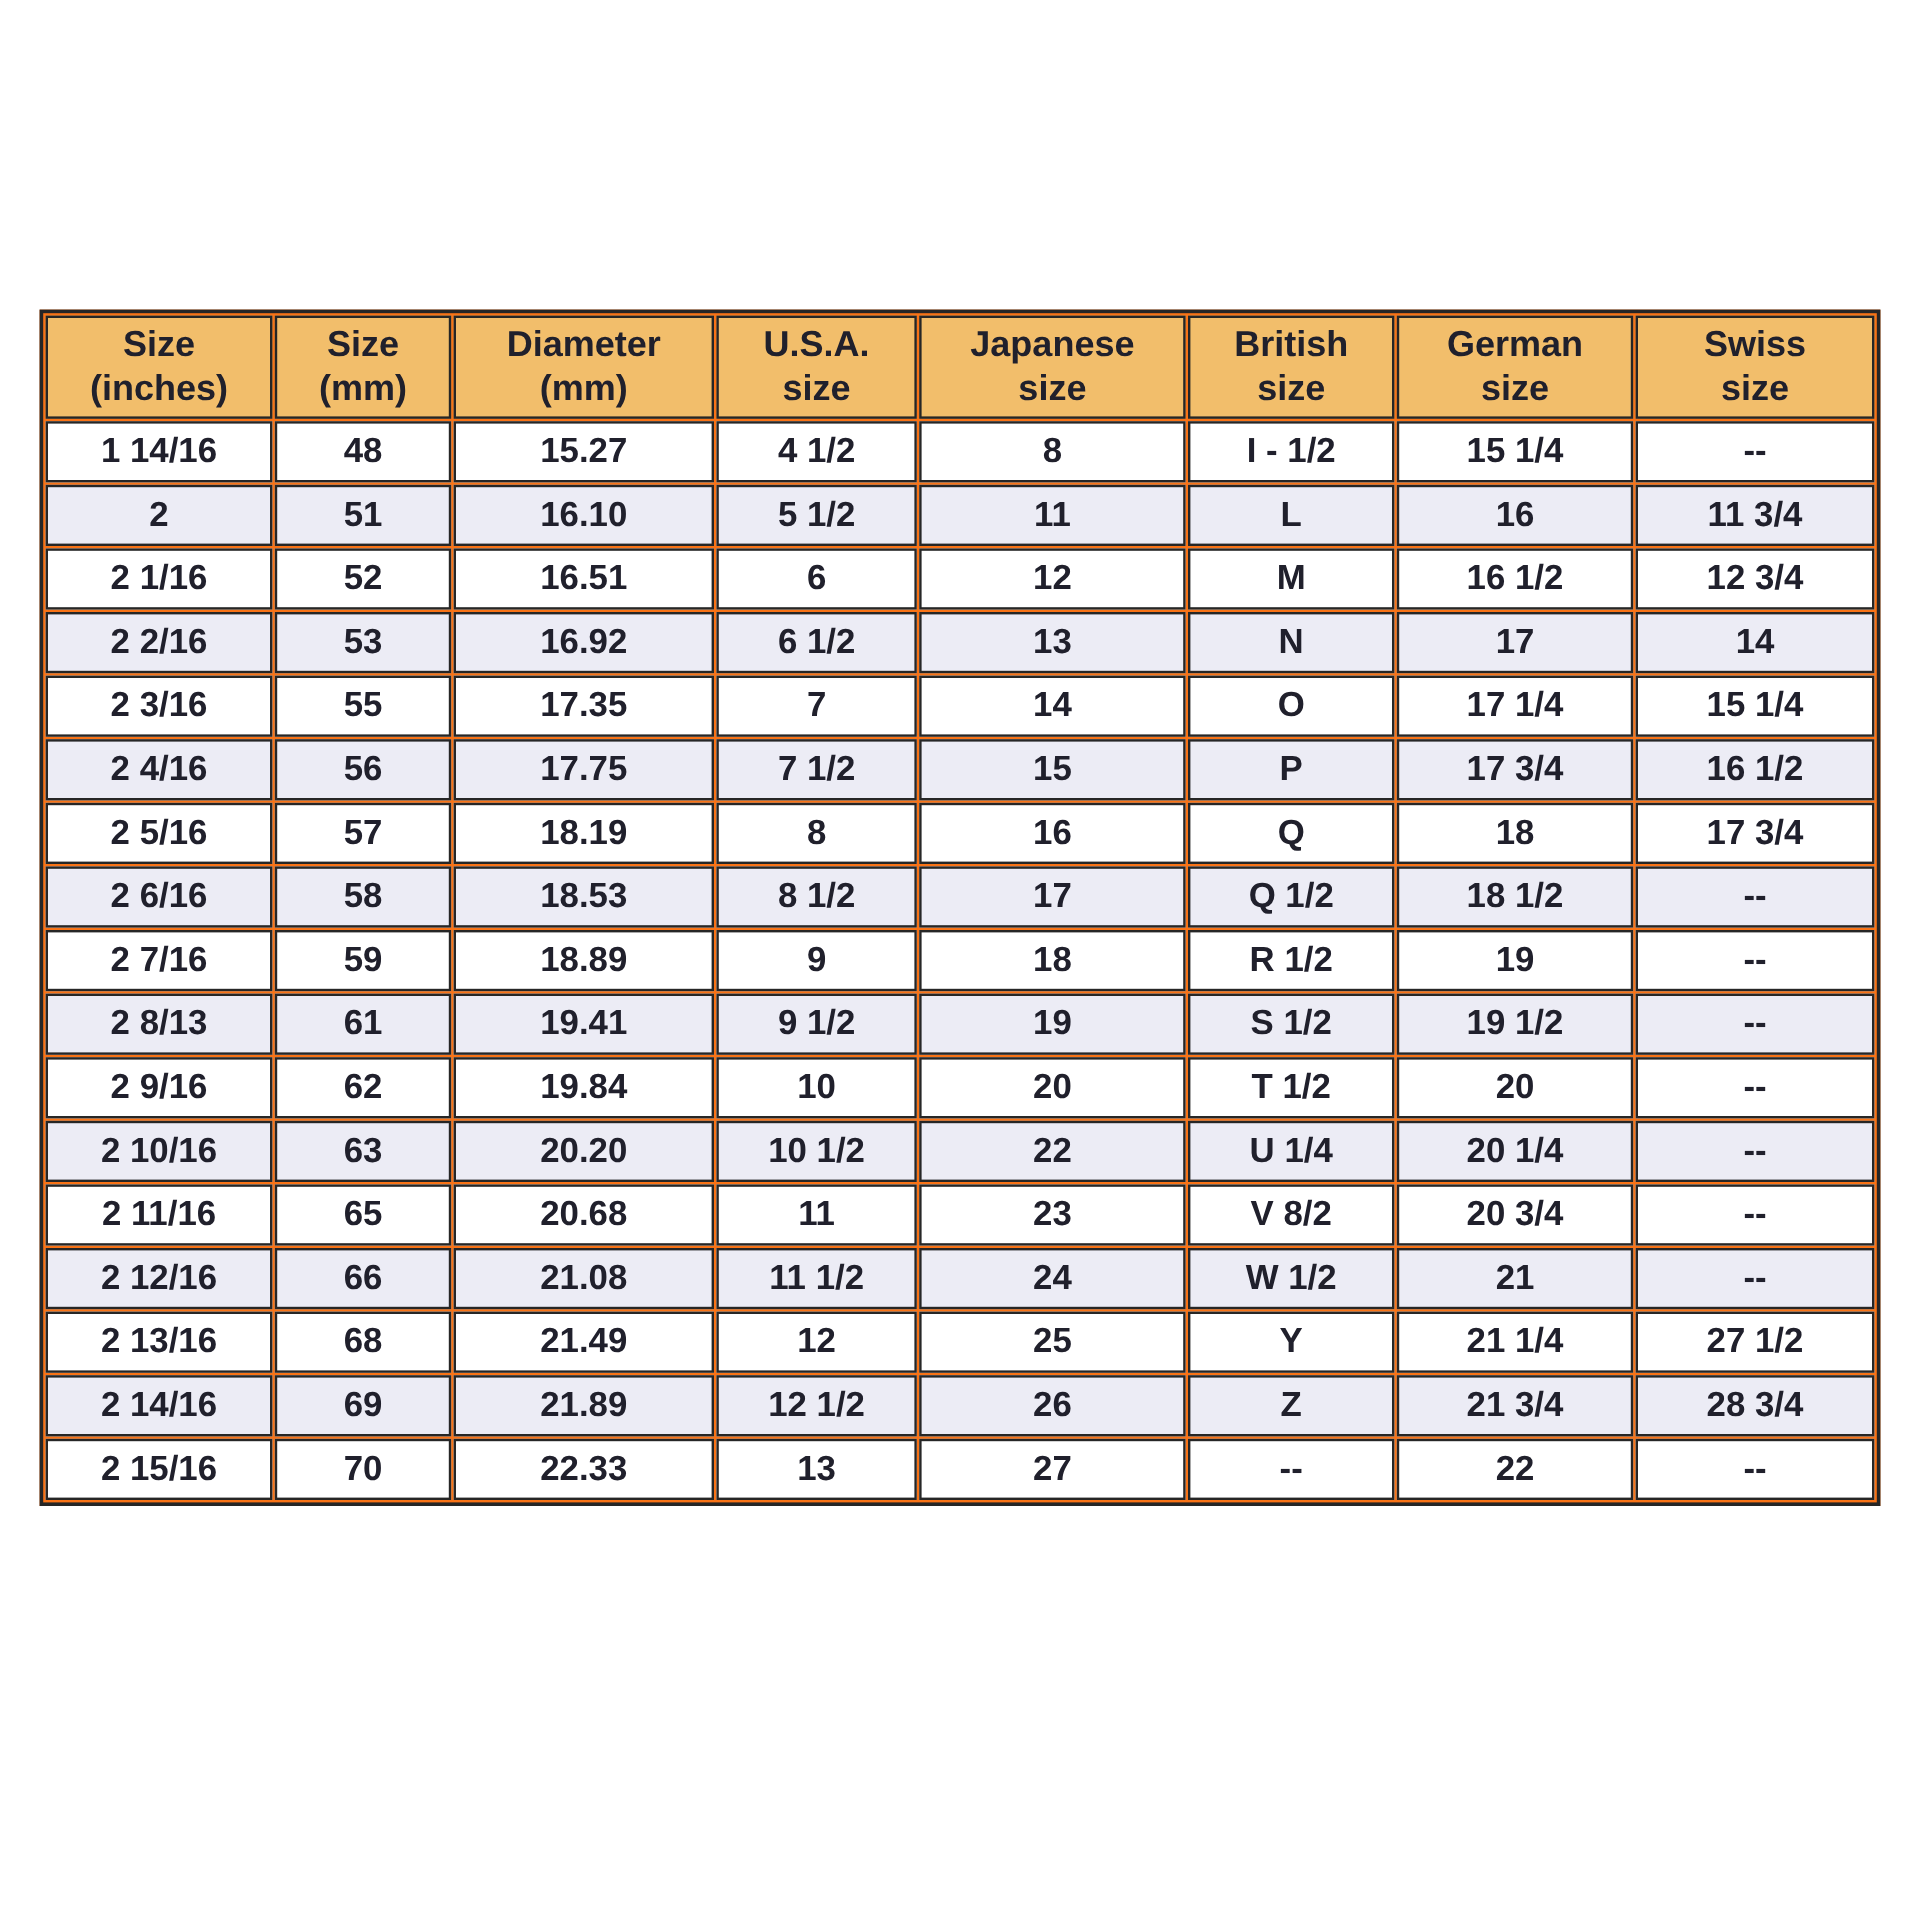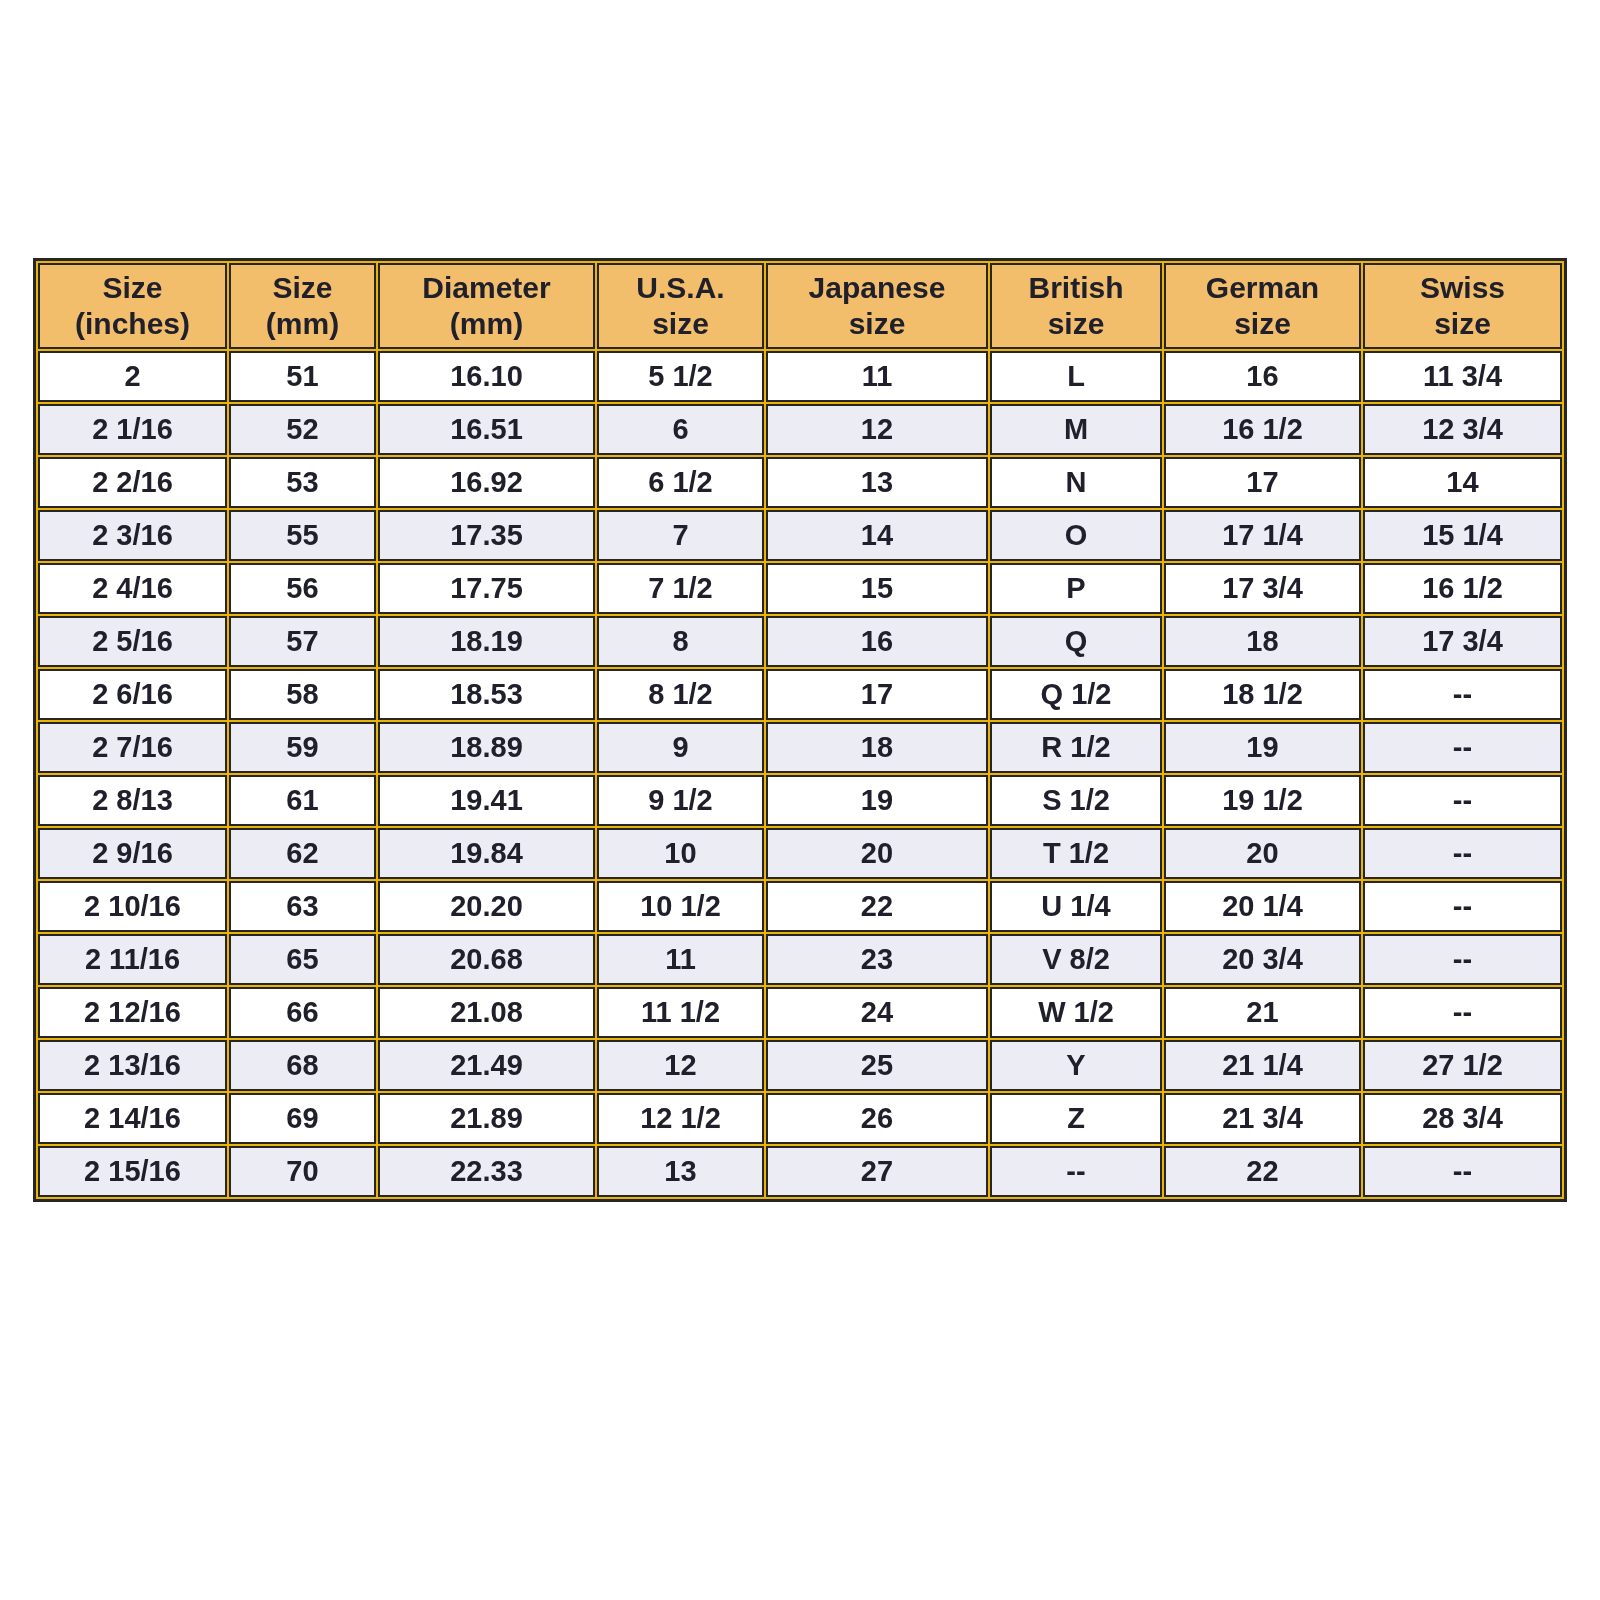--- a/index.html
+++ b/index.html
@@ -18,21 +18,21 @@
     overflow: hidden;
   }
   table.ring-size-table {
     position: absolute;
     left: 33px;
     top: 258px;
     width: 1534px;
     table-layout: fixed;
     border-collapse: separate;
     border-spacing: 2px;
-    background: #eab308;
+    background: #f97316;
     border: 3px solid #262626;
   }
   table.ring-size-table th,
   table.ring-size-table td {
     border: 2px solid #262626;
     text-align: center;
     vertical-align: middle;
     color: #20202c;
     font-weight: bold;
     overflow: hidden;
@@ -91,20 +91,30 @@
           <th>British
 size</th>
           <th>German
 size</th>
           <th>Swiss
 size</th>
         </tr>
     </thead>
     <tbody id="table-body">
         <tr>
+          <td>1 14/16</td>
+          <td>48</td>
+          <td>15.27</td>
+          <td>4 1/2</td>
+          <td>8</td>
+          <td>I - 1/2</td>
+          <td>15 1/4</td>
+          <td>--</td>
+        </tr>
+        <tr>
           <td>2</td>
           <td>51</td>
           <td>16.10</td>
           <td>5 1/2</td>
           <td>11</td>
           <td>L</td>
           <td>16</td>
           <td>11 3/4</td>
         </tr>
         <tr>

